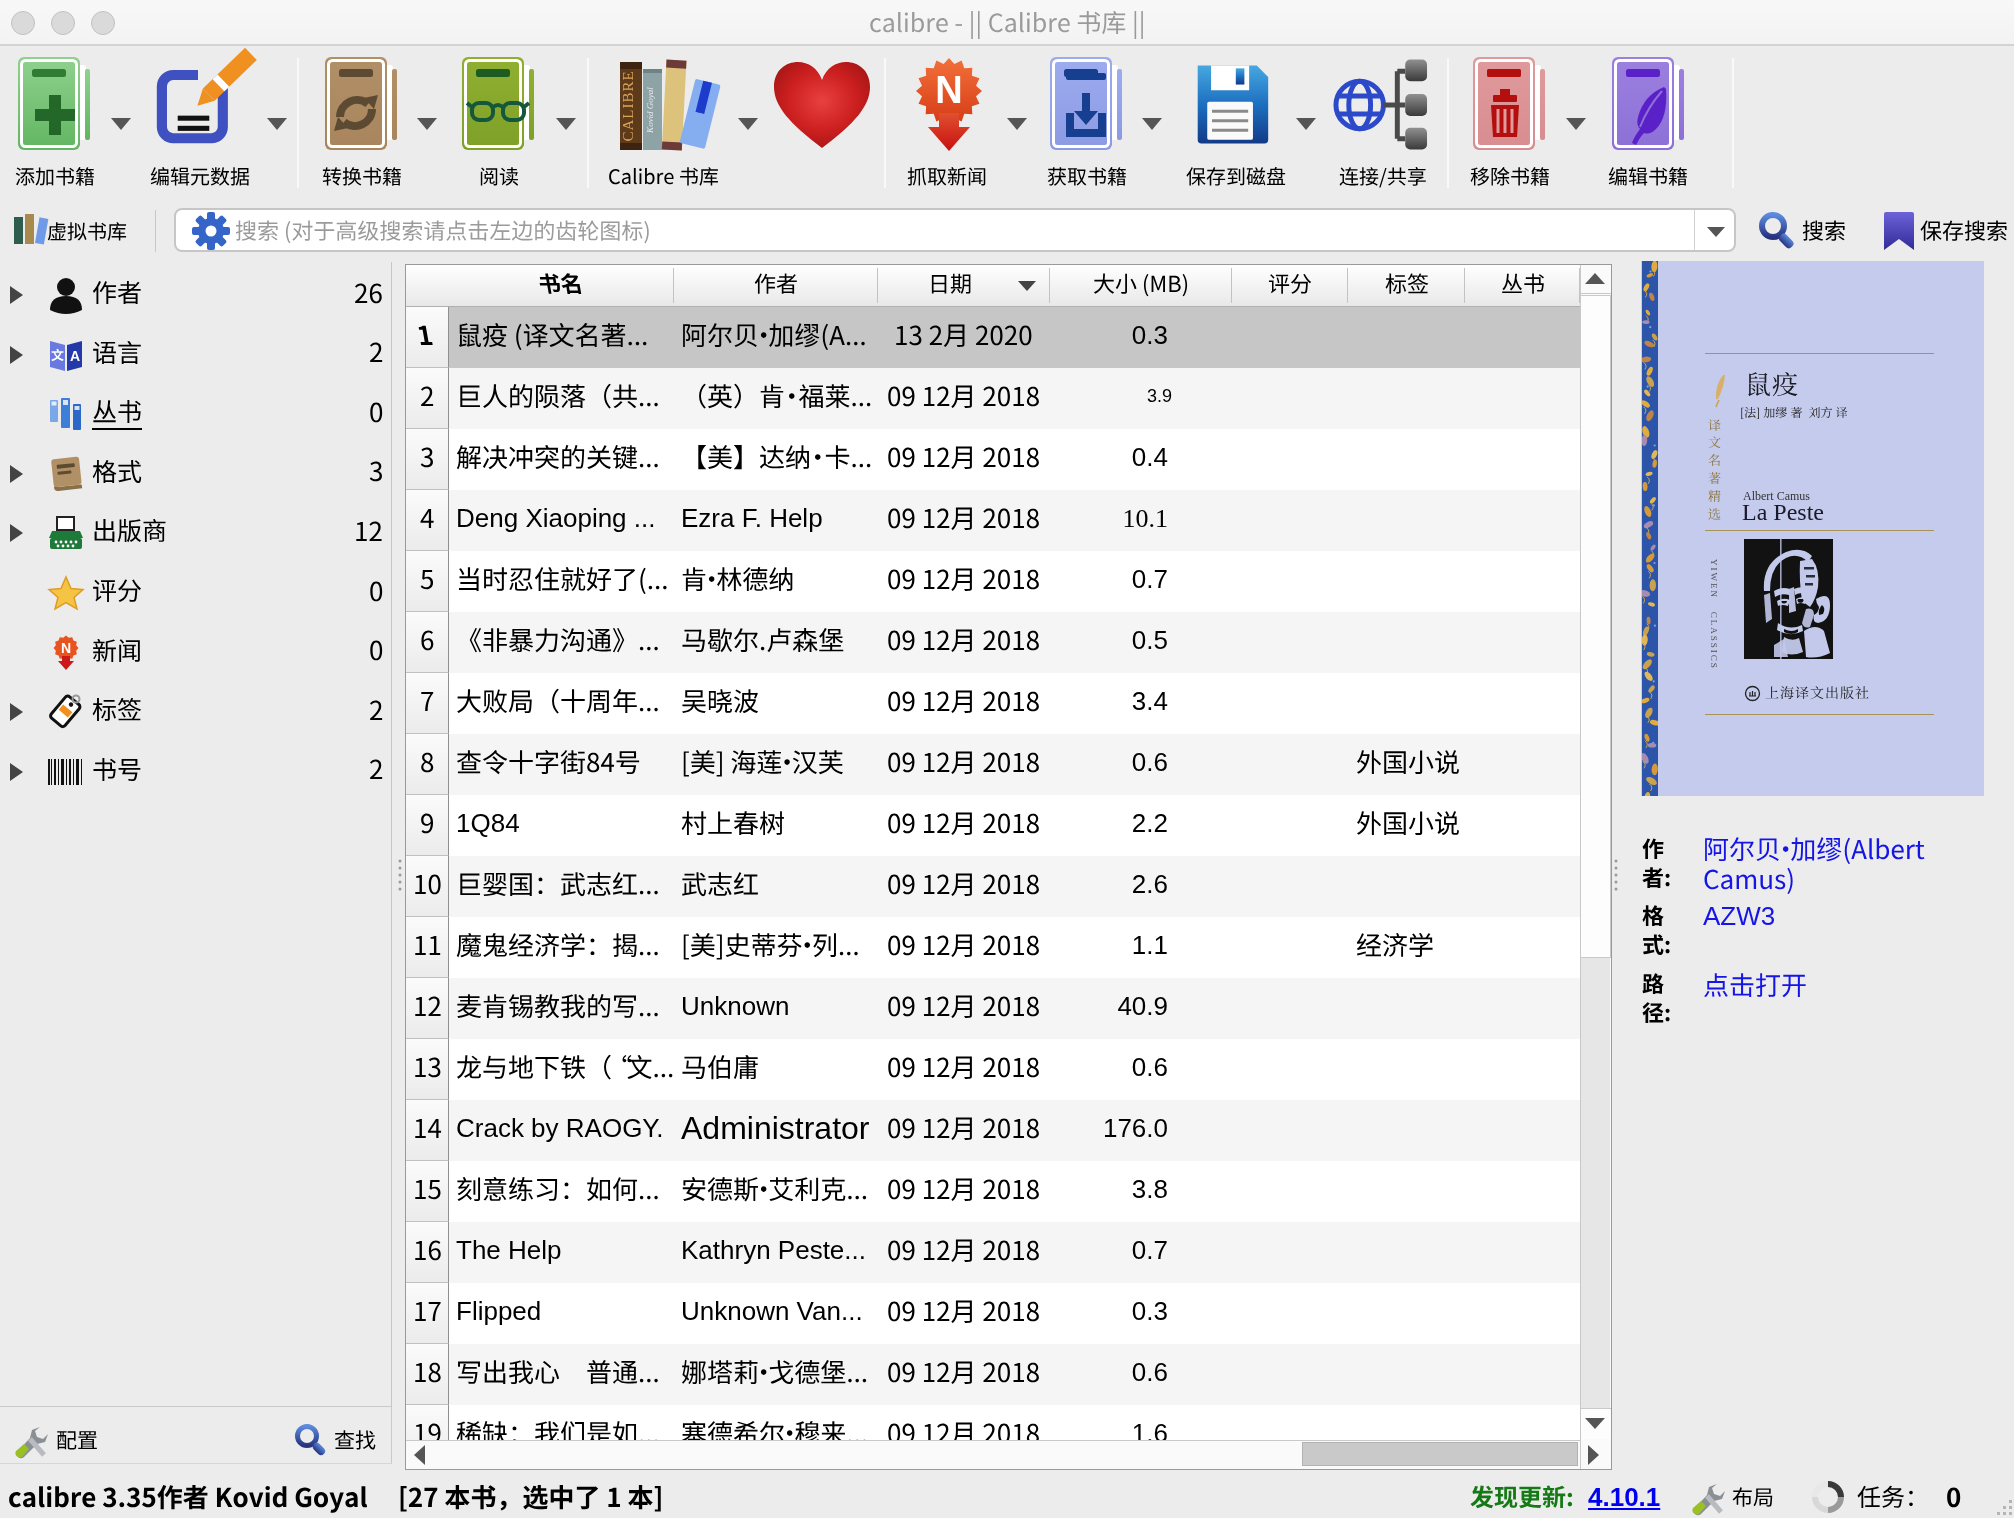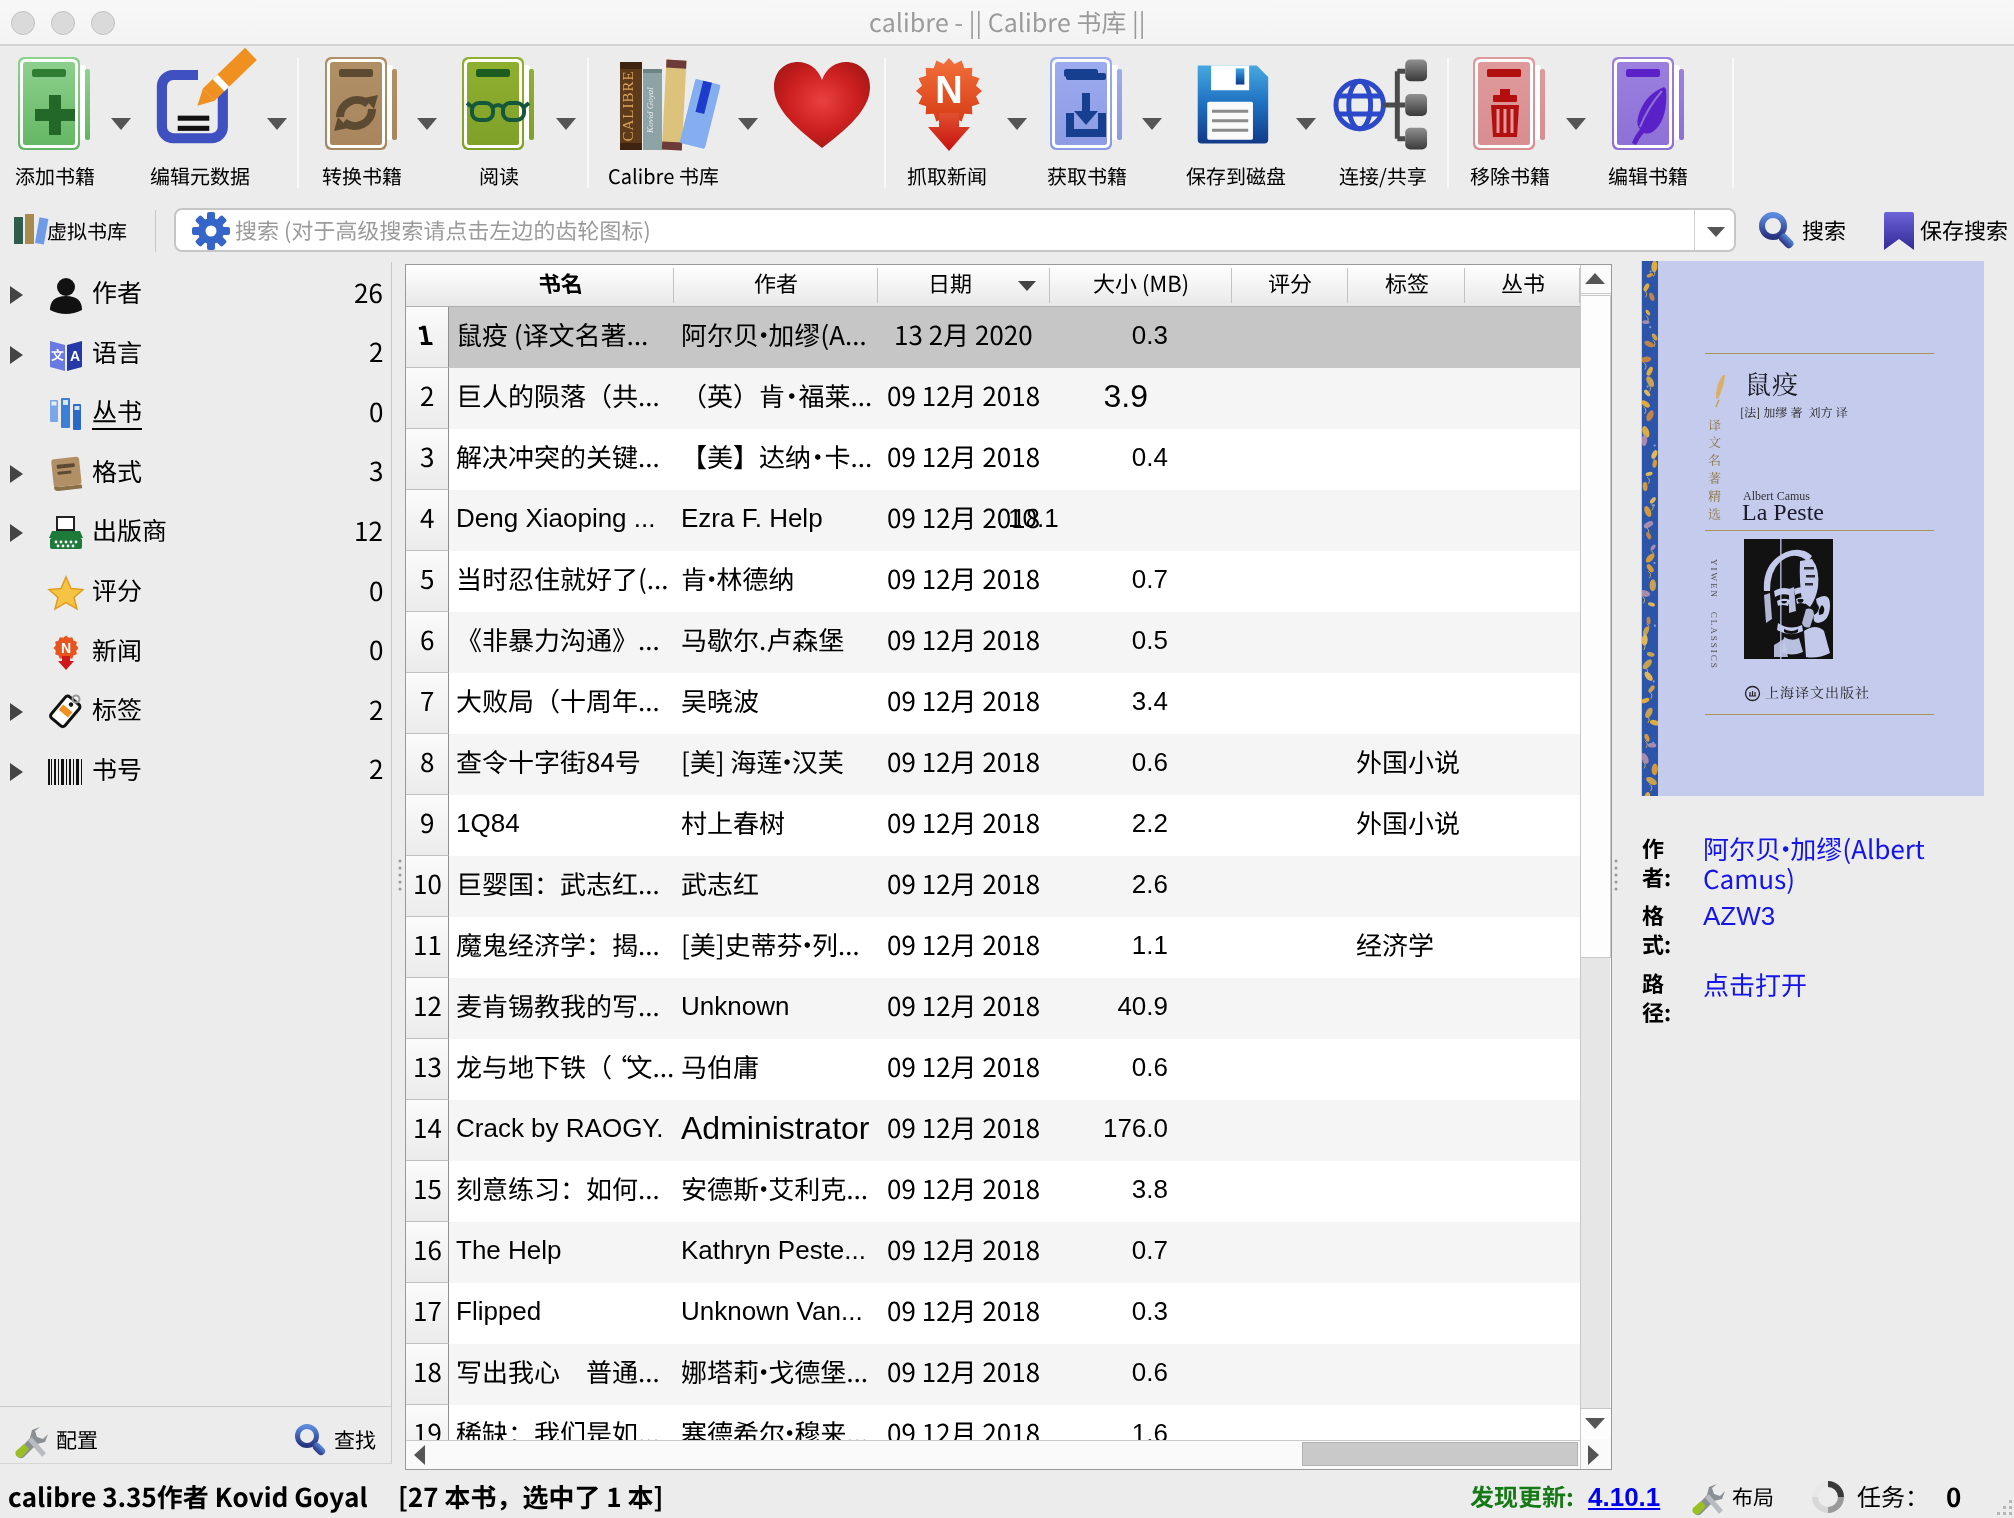--- a/index.html
+++ b/index.html
@@ -1193,21 +1193,21 @@
           <use href="#g77" x="1334"></use>
           <use href="#g64" x="1889"></use>
           <use href="#g108" x="2444"></use>
           <use href="#g64" x="3668"></use>
           <use href="#g70" x="4223"></use>
           <use href="#g77" x="4778"></use>
           <use href="#g120" x="5333"></use>
         </g>
       </svg>
     </div>
-    <div style="position:absolute;left:582px;top:73.0px;width:160px;text-align:right;font-family:'Liberation Sans',sans-serif;font-size:32px;line-height:33px;color:#000">3.9</div>
+    <div style="position:absolute;left:606px;top:73.0px;width:160px;text-align:right;font-family:'Liberation Sans',sans-serif;font-size:18px;line-height:33px;color:#000">3.9</div>
     <div class="abs" style="left:43px;top:122px;width:1131px;height:61px;background:#ffffff"></div>
     <div class="abs" style="left:0;top:122px;width:43px;height:61px;background:linear-gradient(#fbfbfb,#ebebeb);border-bottom:1px solid #c0c0c0;border-right:1px solid #8f8f8f;box-sizing:border-box"></div>
     <div style="position:absolute;left:13.8px;top:134.0px;width:0;height:0">
       <svg style="position:absolute;overflow:visible" width="16" height="33">
         <g transform="translate(0,26) scale(0.026000,-0.026000)" fill="#000">
           <use href="#g73" x="0"></use>
         </g>
       </svg>
     </div>
     <div style="position:absolute;left:50.0px;top:134.0px;width:0;height:0">
@@ -1277,21 +1277,21 @@
           <use href="#g77" x="1334"></use>
           <use href="#g64" x="1889"></use>
           <use href="#g108" x="2444"></use>
           <use href="#g64" x="3668"></use>
           <use href="#g70" x="4223"></use>
           <use href="#g77" x="4778"></use>
           <use href="#g120" x="5333"></use>
         </g>
       </svg>
     </div>
-    <div style="position:absolute;left:602px;top:195.0px;width:160px;text-align:left;font-family:Liberation Sans, sans-serif;font-size:26px;line-height:33px;color:#000">10.1</div>
+    <div style="position:absolute;left:602px;top:195.0px;width:160px;text-align:right;font-family:Liberation Serif, serif;font-size:26px;line-height:33px;color:#000">10.1</div>
     <div class="abs" style="left:43px;top:244px;width:1131px;height:61px;background:#ffffff"></div>
     <div class="abs" style="left:0;top:244px;width:43px;height:61px;background:linear-gradient(#fbfbfb,#ebebeb);border-bottom:1px solid #c0c0c0;border-right:1px solid #8f8f8f;box-sizing:border-box"></div>
     <div style="position:absolute;left:13.8px;top:256.0px;width:0;height:0">
       <svg style="position:absolute;overflow:visible" width="16" height="33">
         <g transform="translate(0,26) scale(0.026000,-0.026000)" fill="#000">
           <use href="#g134" x="0"></use>
         </g>
       </svg>
     </div>
     <div style="position:absolute;left:50.0px;top:256.0px;width:0;height:0">

